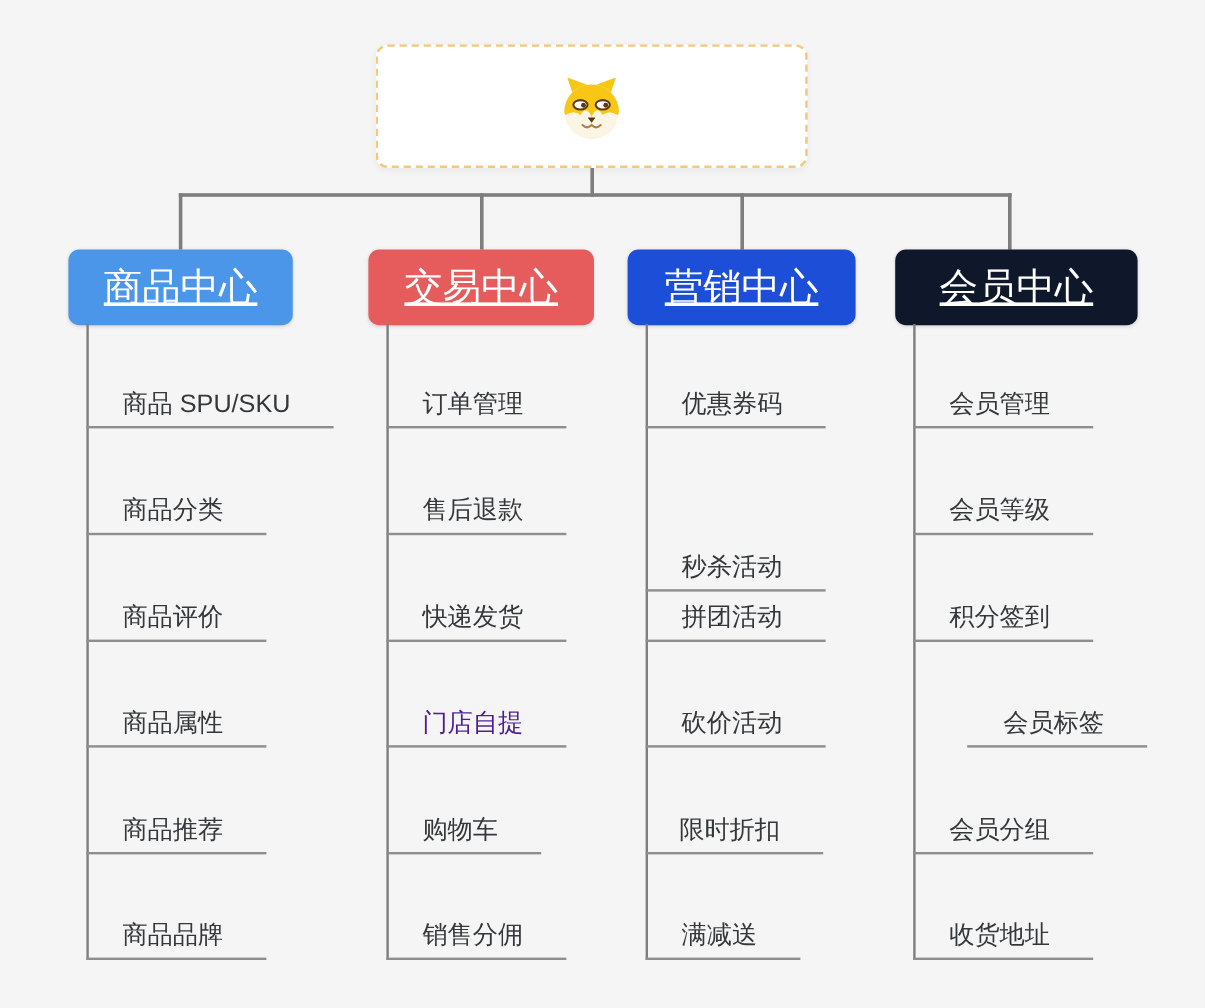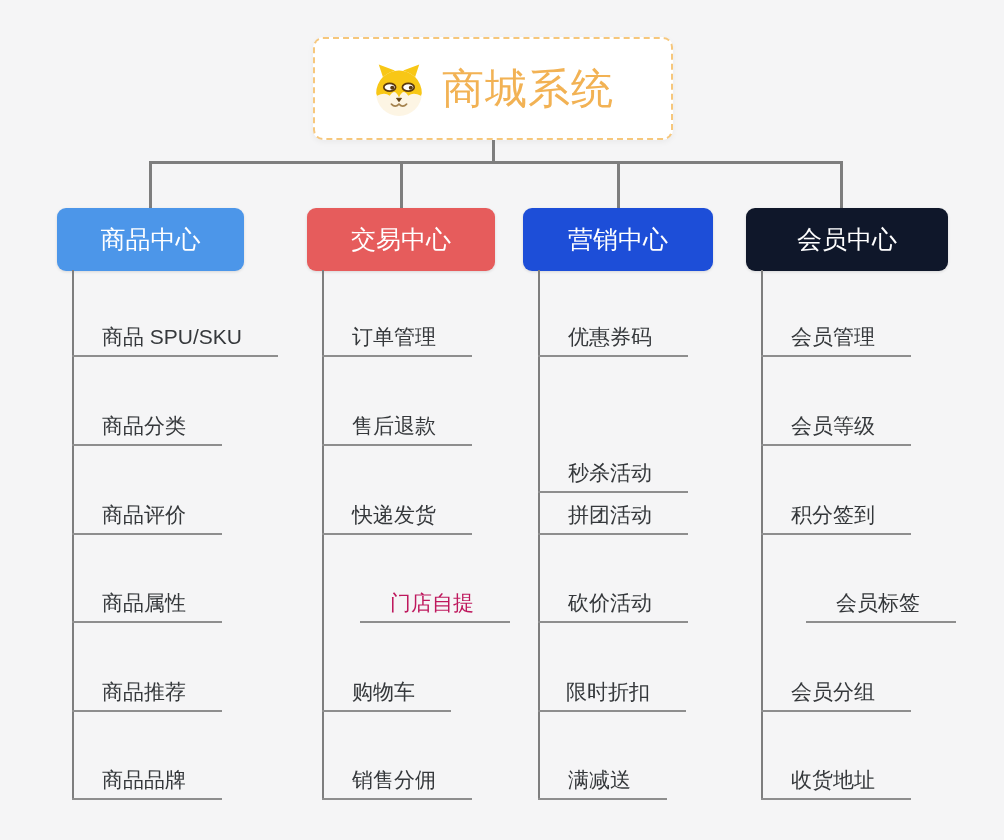--- a/index.html
+++ b/index.html
@@ -30,23 +30,24 @@
     white-space:nowrap;
   }
   
   .line{position:absolute;}
   
   .branch-header{
     position:absolute;top:208px;height:63px;
     box-sizing:border-box;
     border-radius:9px;
     display:flex;align-items:center;justify-content:center;
-    color:#ffffff;font-size:25px;
+    color:#ffffff;font-size:32px;
     box-shadow:0 1px 3px rgba(0,0,0,0.12);
     white-space:nowrap;
+    text-decoration:underline;
   }
   
   .leaf{
     position:absolute;
     font-size:21px;
     line-height:28px;
     color:#35383b;
     padding:0 36px 4px 30px;
     border-bottom:2px solid #8e8e8e;
     white-space:nowrap;
@@ -65,42 +66,41 @@
         <circle cx="32" cy="38" r="27" fill="#fdf5e4"></circle>
         <path d="M5 38 A27 27 0 0 1 59 38 L58 41 Q49 36 43 41 Q37 31 32 43 Q27 31 21 41 Q15 36 6 41 Z" fill="#f8c716"></path>
         <ellipse cx="21" cy="31" rx="7" ry="4.6" fill="#ffffff" stroke="#5b3a10" stroke-width="2"></ellipse>
         <ellipse cx="43" cy="31" rx="7" ry="4.6" fill="#ffffff" stroke="#5b3a10" stroke-width="2"></ellipse>
         <circle cx="24" cy="31.5" r="2.4" fill="#5b3a10"></circle>
         <circle cx="46" cy="31.5" r="2.4" fill="#5b3a10"></circle>
         <path d="M29 44 h6 l-3 4 z" fill="#5b3a10" stroke="#5b3a10" stroke-linejoin="round"></path>
         <path d="M23 51 q4.5 4.5 9 0 q4.5 4.5 9 0" fill="none" stroke="#a5834f" stroke-width="2" stroke-linecap="round"></path>
       </svg>
     </span>
-    <span class="root-title" style="color: rgb(242, 178, 84);">商城系统</span>
   </div>
 
   <div id="branches">
       <div class="line" style="left: 492px; top: 140px; width: 3px; height: 24px; background: rgb(126, 126, 126);"></div>
       <div class="line" style="left: 149px; top: 161px; width: 694px; height: 3px; background: rgb(126, 126, 126);"></div>
       <div class="line" style="left: 149px; top: 161px; width: 3px; height: 47px; background: rgb(126, 126, 126);"></div>
       <div class="branch-header" style="left: 57px; width: 187px; background: rgb(76, 150, 233);">商品中心</div>
       <div class="line" style="left: 72px; top: 270px; width: 2px; height: 530px; background: rgb(126, 126, 126);"></div>
       <div class="leaf" style="left: 72px; top: 323px; border-bottom-color: rgb(142, 142, 142); color: rgb(53, 56, 59);">商品 SPU/SKU</div>
       <div class="leaf" style="left: 72px; top: 412px; border-bottom-color: rgb(142, 142, 142); color: rgb(53, 56, 59);">商品分类</div>
       <div class="leaf" style="left: 72px; top: 501px; border-bottom-color: rgb(142, 142, 142); color: rgb(53, 56, 59);">商品评价</div>
       <div class="leaf" style="left: 72px; top: 589px; border-bottom-color: rgb(142, 142, 142); color: rgb(53, 56, 59);">商品属性</div>
       <div class="leaf" style="left: 72px; top: 678px; border-bottom-color: rgb(142, 142, 142); color: rgb(53, 56, 59);">商品推荐</div>
       <div class="leaf" style="left: 72px; top: 766px; border-bottom-color: rgb(142, 142, 142); color: rgb(53, 56, 59);">商品品牌</div>
       <div class="line" style="left: 399.5px; top: 161px; width: 3px; height: 47px; background: rgb(126, 126, 126);"></div>
       <div class="branch-header" style="left: 307px; width: 188px; background: rgb(230, 92, 92);">交易中心</div>
       <div class="line" style="left: 322px; top: 270px; width: 2px; height: 530px; background: rgb(126, 126, 126);"></div>
       <div class="leaf" style="left: 322px; top: 323px; border-bottom-color: rgb(142, 142, 142); color: rgb(53, 56, 59);">订单管理</div>
       <div class="leaf" style="left: 322px; top: 412px; border-bottom-color: rgb(142, 142, 142); color: rgb(53, 56, 59);">售后退款</div>
       <div class="leaf" style="left: 322px; top: 501px; border-bottom-color: rgb(142, 142, 142); color: rgb(53, 56, 59);">快递发货</div>
-      <div class="leaf" style="left: 322px; top: 589px; border-bottom-color: rgb(142, 142, 142); color: #be185d; margin-left: 38px;">门店自提</div>
+      <div class="leaf" style="left: 322px; top: 589px; border-bottom-color: rgb(142, 142, 142); color: #4c1d95;">门店自提</div>
       <div class="leaf" style="left: 322px; top: 678px; border-bottom-color: rgb(142, 142, 142); color: rgb(53, 56, 59);">购物车</div>
       <div class="leaf" style="left: 322px; top: 766px; border-bottom-color: rgb(142, 142, 142); color: rgb(53, 56, 59);">销售分佣</div>
       <div class="line" style="left: 616.5px; top: 161px; width: 3px; height: 47px; background: rgb(126, 126, 126);"></div>
       <div class="branch-header" style="left: 523px; width: 190px; background: #1d4ed8;">营销中心</div>
       <div class="line" style="left: 538px; top: 270px; width: 2px; height: 530px; background: rgb(126, 126, 126);"></div>
       <div class="leaf" style="left: 538px; top: 323px; border-bottom-color: rgb(142, 142, 142); color: rgb(53, 56, 59);">优惠券码</div>
       <div class="leaf" style="left: 538px; top: 412px; border-bottom-color: rgb(142, 142, 142); color: rgb(53, 56, 59); margin-top: 47px;">秒杀活动</div>
       <div class="leaf" style="left: 538px; top: 501px; border-bottom-color: rgb(142, 142, 142); color: rgb(53, 56, 59);">拼团活动</div>
       <div class="leaf" style="left: 538px; top: 589px; border-bottom-color: rgb(142, 142, 142); color: rgb(53, 56, 59);">砍价活动</div>
       <div class="leaf" style="left: 538px; top: 678px; border-bottom-color: rgb(142, 142, 142); color: rgb(53, 56, 59); padding-left: 28px;">限时折扣</div>

